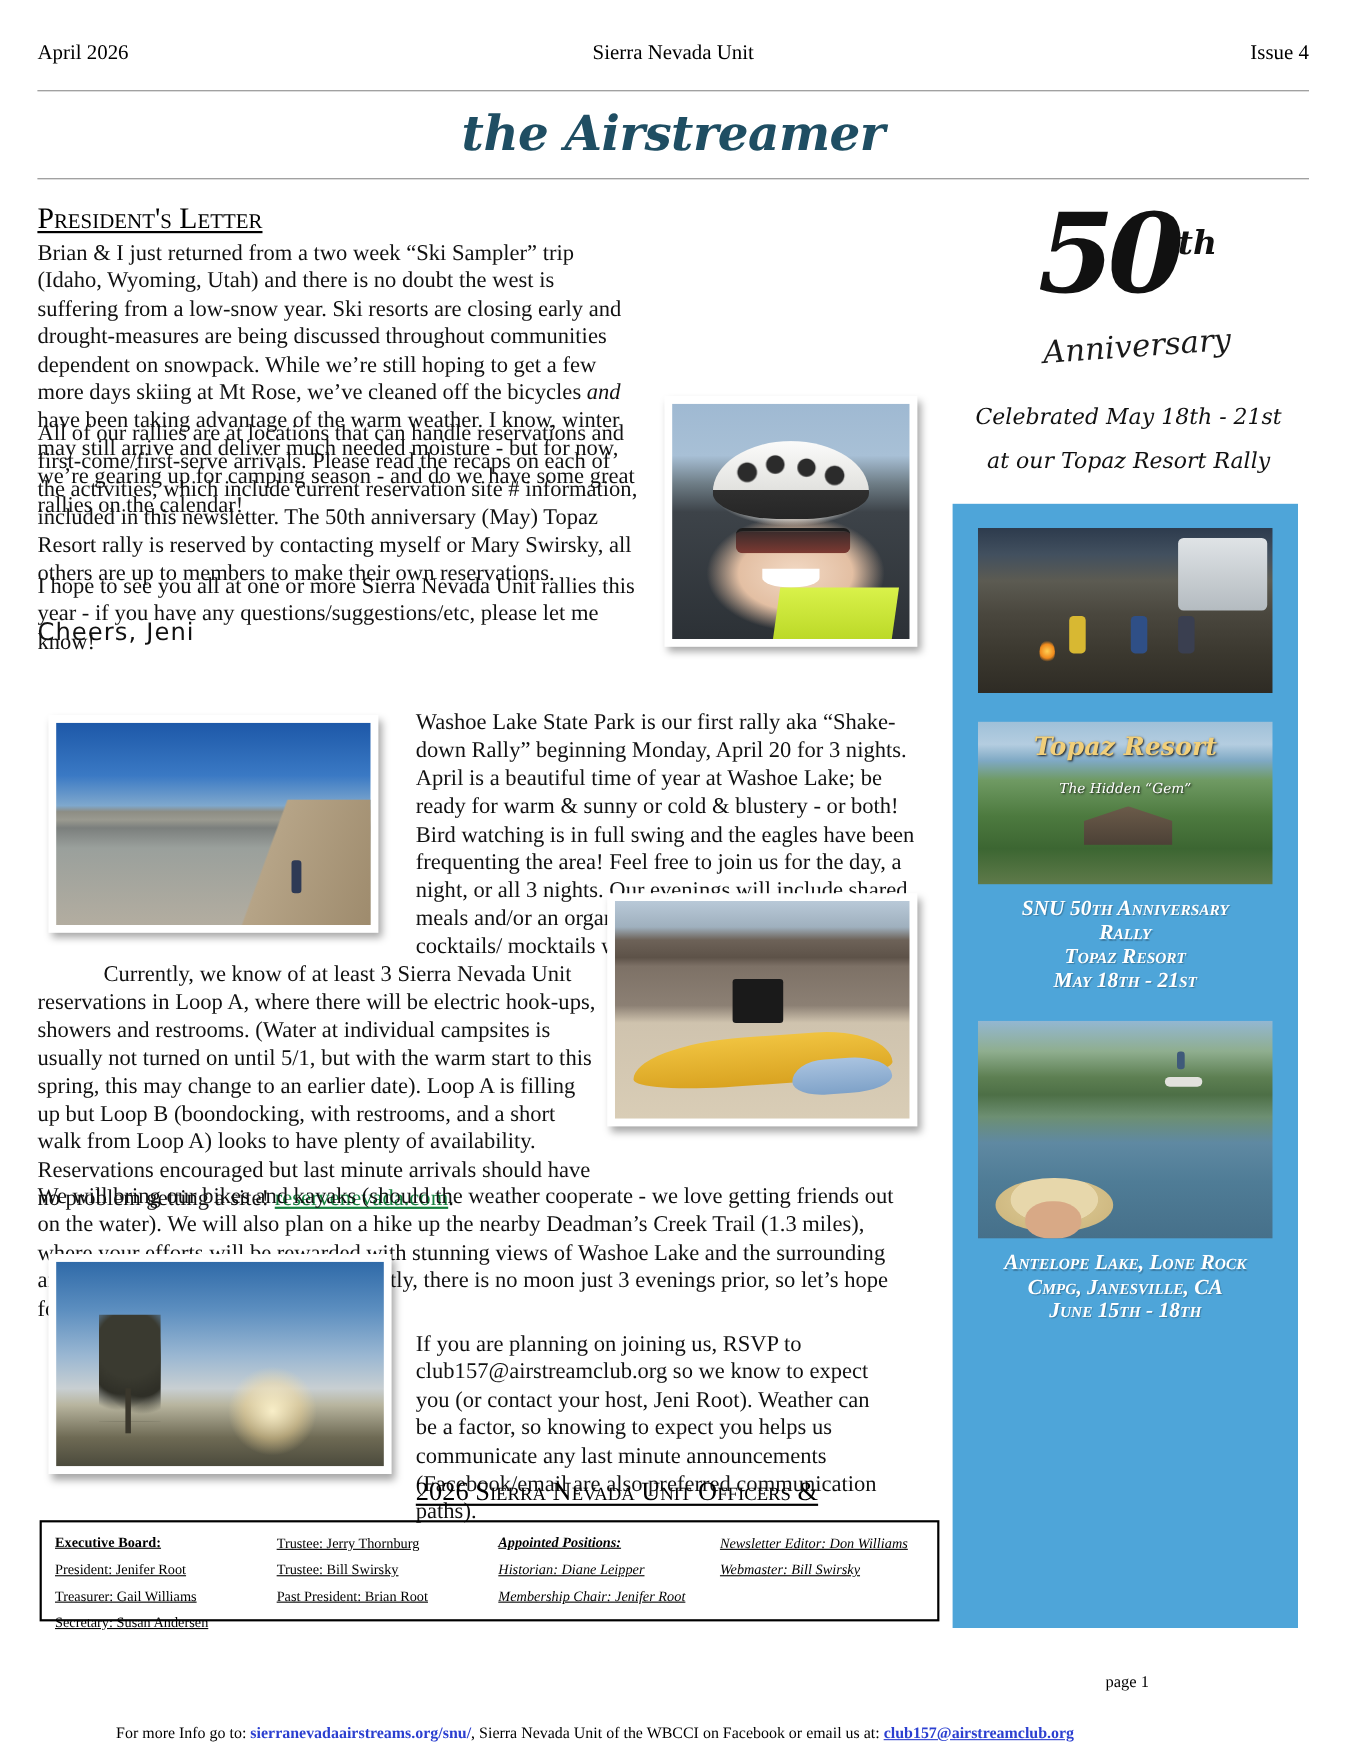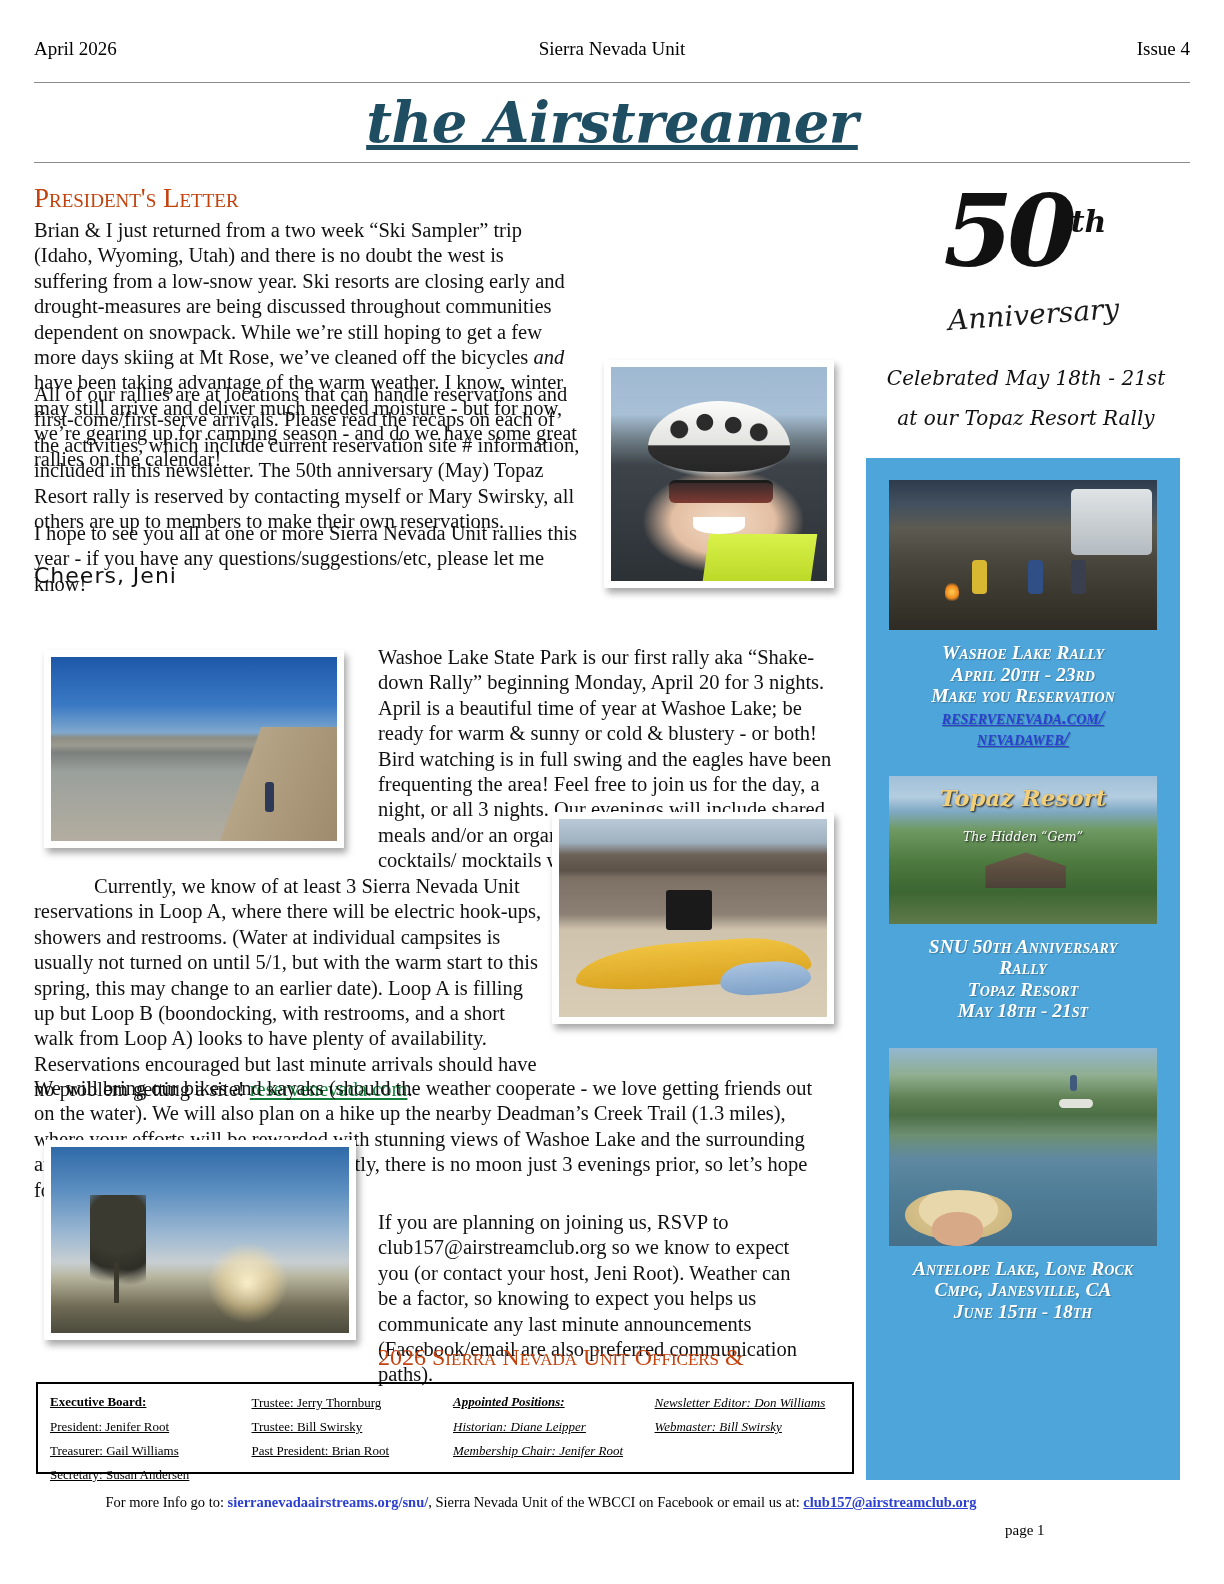--- a/index.html
+++ b/index.html
@@ -22,31 +22,31 @@
   .topbar .center{position:absolute;left:0;right:0;text-align:center;}
   .topbar .left,.topbar .right{position:relative;z-index:2;}
   .rule{position:absolute;left:34px;width:1156px;height:1px;background:#8a8a8a;}
   .rule-top{top:82px;}
   .rule-bot{top:162px;}
   .masthead{
     position:absolute;left:34px;top:86px;width:1156px;
     text-align:center;
     font-family:"DejaVu Serif", serif;
     font-style:italic;font-weight:700;
-    font-size:56px;letter-spacing:-0.5px;
+    font-size:44px;letter-spacing:-0.5px;
     color:#1f4e63;
     line-height:72px;
-    text-decoration:underline;
   }
 
   
   .sec-head{
-    color:#c2410c;
+    color:#000000;
     font-family:"Liberation Serif", serif;
     font-weight:400;
+    text-decoration:underline;
     text-underline-offset:3px;
     white-space:nowrap;
   }
   .sc{font-variant:small-caps;}
   .h-pres{position:absolute;left:34px;top:183px;font-size:27px;}
   .h-washoe{position:absolute;left:34px;top:607px;font-size:27px;}
   .h-officers{position:absolute;left:378px;top:1344px;font-size:24px;}
 
   
   .body-col{
@@ -292,21 +292,21 @@
     font-weight:700;font-size:13px;text-decoration:underline;margin-bottom:9px;
   }
   .off-col .hd.ital{font-style:italic;}
   .off-col .it{
     font-size:13px;text-decoration:underline;margin-bottom:9px;line-height:15px;
   }
   .off-col .it.ital{font-style:italic;}
 
   
   .footer1{
-    position:absolute;left:36px;top:1494px;width:1010px;text-align:center;
+    position:absolute;left:36px;top:1568px;width:1010px;text-align:center;
     font-size:14.5px;
   }
   .footer1 b{color:#2b3fd0;}
   .footer1 a{color:#2b3fd0;text-decoration:underline;font-weight:700;}
   .footer2{
     position:absolute;left:36px;top:1522px;width:818px;text-align:center;font-size:14.5px;
   }
   .pagenum{position:absolute;left:1005px;top:1522px;font-size:15px;}
 </style>
 </head>
@@ -402,27 +402,20 @@
   <div class="sidebar">
 
     <div class="sb-photo">
       <div class="camp-bg"></div>
       <div class="camp-rv"></div>
       <div class="camp-p1"></div>
       <div class="camp-p2"></div>
       <div class="camp-p3"></div>
       <div class="camp-fire"></div>
     </div>
-    <div class="sb-caption">
-      <div>Washoe Lake Rally</div>
-      <div>April 20th - 23rd</div>
-      <div>Make you Reservation</div>
-      <div><a href="#">reservenevada.com/</a></div>
-      <div><a href="#">nevadaweb/</a></div>
-    </div>
 
     <div class="sb-photo" style="margin-top:26px;height:148px;">
       <div class="topaz-bg"></div>
       <div class="topaz-house"></div>
       <div class="topaz-title">Topaz Resort</div>
       <div class="topaz-sub">The Hidden “Gem”</div>
     </div>
     <div class="sb-caption">
       <div>SNU 50th Anniversary</div>
       <div>Rally</div>

